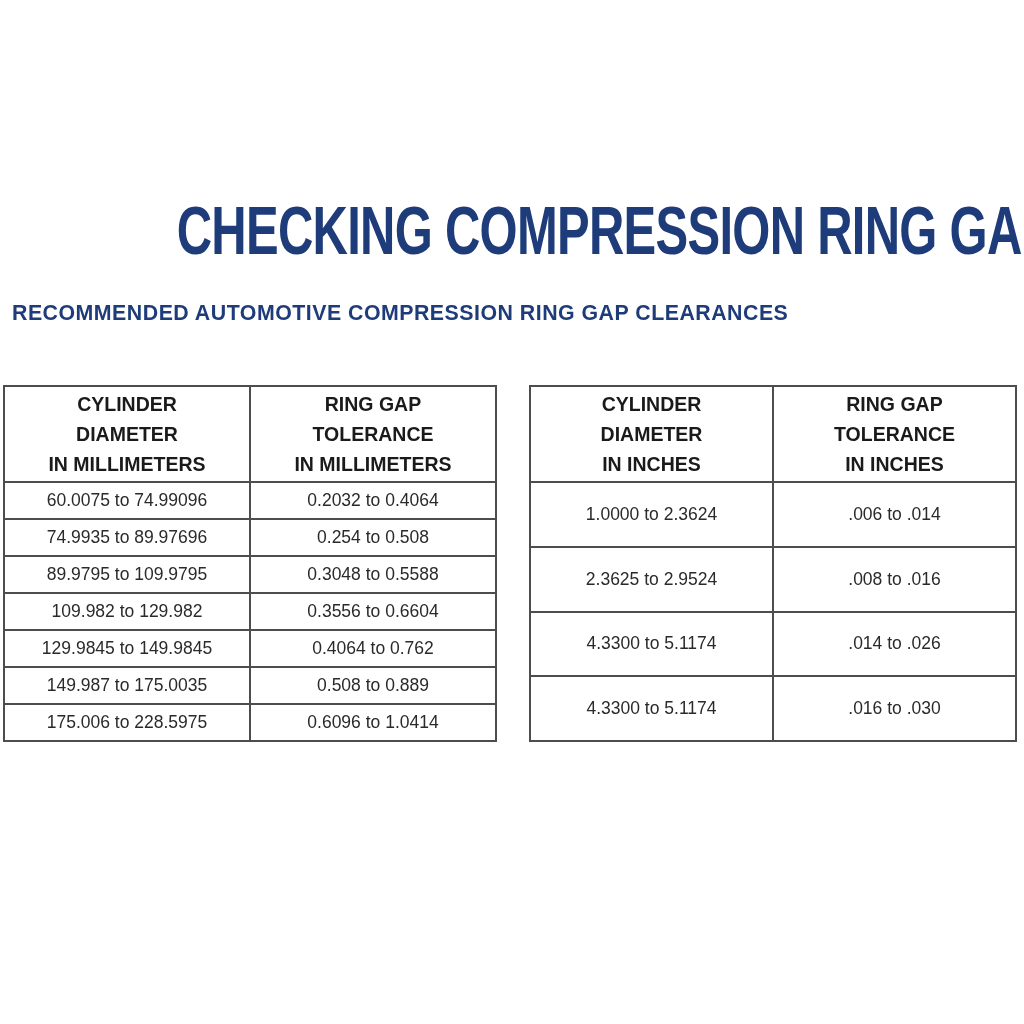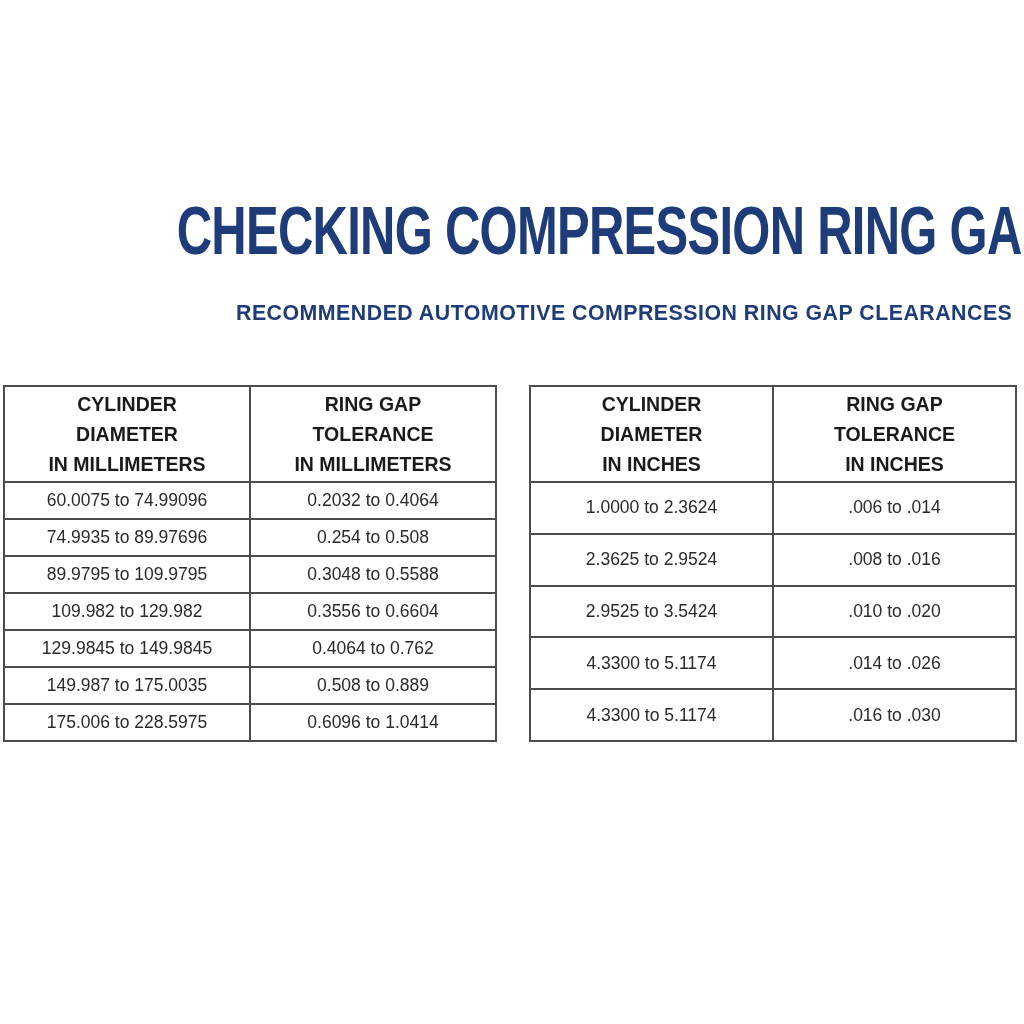--- a/index.html
+++ b/index.html
@@ -24,21 +24,21 @@
     display: inline-block;
     font-size: 68px; font-weight: 700; line-height: 1;
     color: var(--heading-blue, #1e3c7a);
     letter-spacing: -1px;
     transform: scaleX(0.72);
     transform-origin: center center;
   }
 
   .subtitle-wrap {
     position: absolute; top: 301px; left: 0; width: 1024px;
-    text-align: right; white-space: nowrap;
+    text-align: left; white-space: nowrap;
   }
   .subtitle {
     display: inline-block;
     font-size: 22px; font-weight: 700; line-height: 1.1;
     color: var(--heading-blue, #1e3c7a);
     letter-spacing: 0.5px;
     transform: scaleX(0.97);
     transform-origin: center center;
   }
 
@@ -151,24 +151,20 @@
       <tbody>
         <tr>
           <td>1.0000 to 2.3624</td>
           <td>.006 to .014</td>
         </tr>
         <tr>
           <td>2.3625 to 2.9524</td>
           <td>.008 to .016</td>
         </tr>
         <tr>
-          <td>2.9525 to 3.5424</td>
-          <td>.010 to .020</td>
-        </tr>
-        <tr>
           <td>4.3300 to 5.1174</td>
           <td>.014 to .026</td>
         </tr>
         <tr>
           <td>4.3300 to 5.1174</td>
           <td>.016 to .030</td>
         </tr>
       </tbody>
     </table>
 

